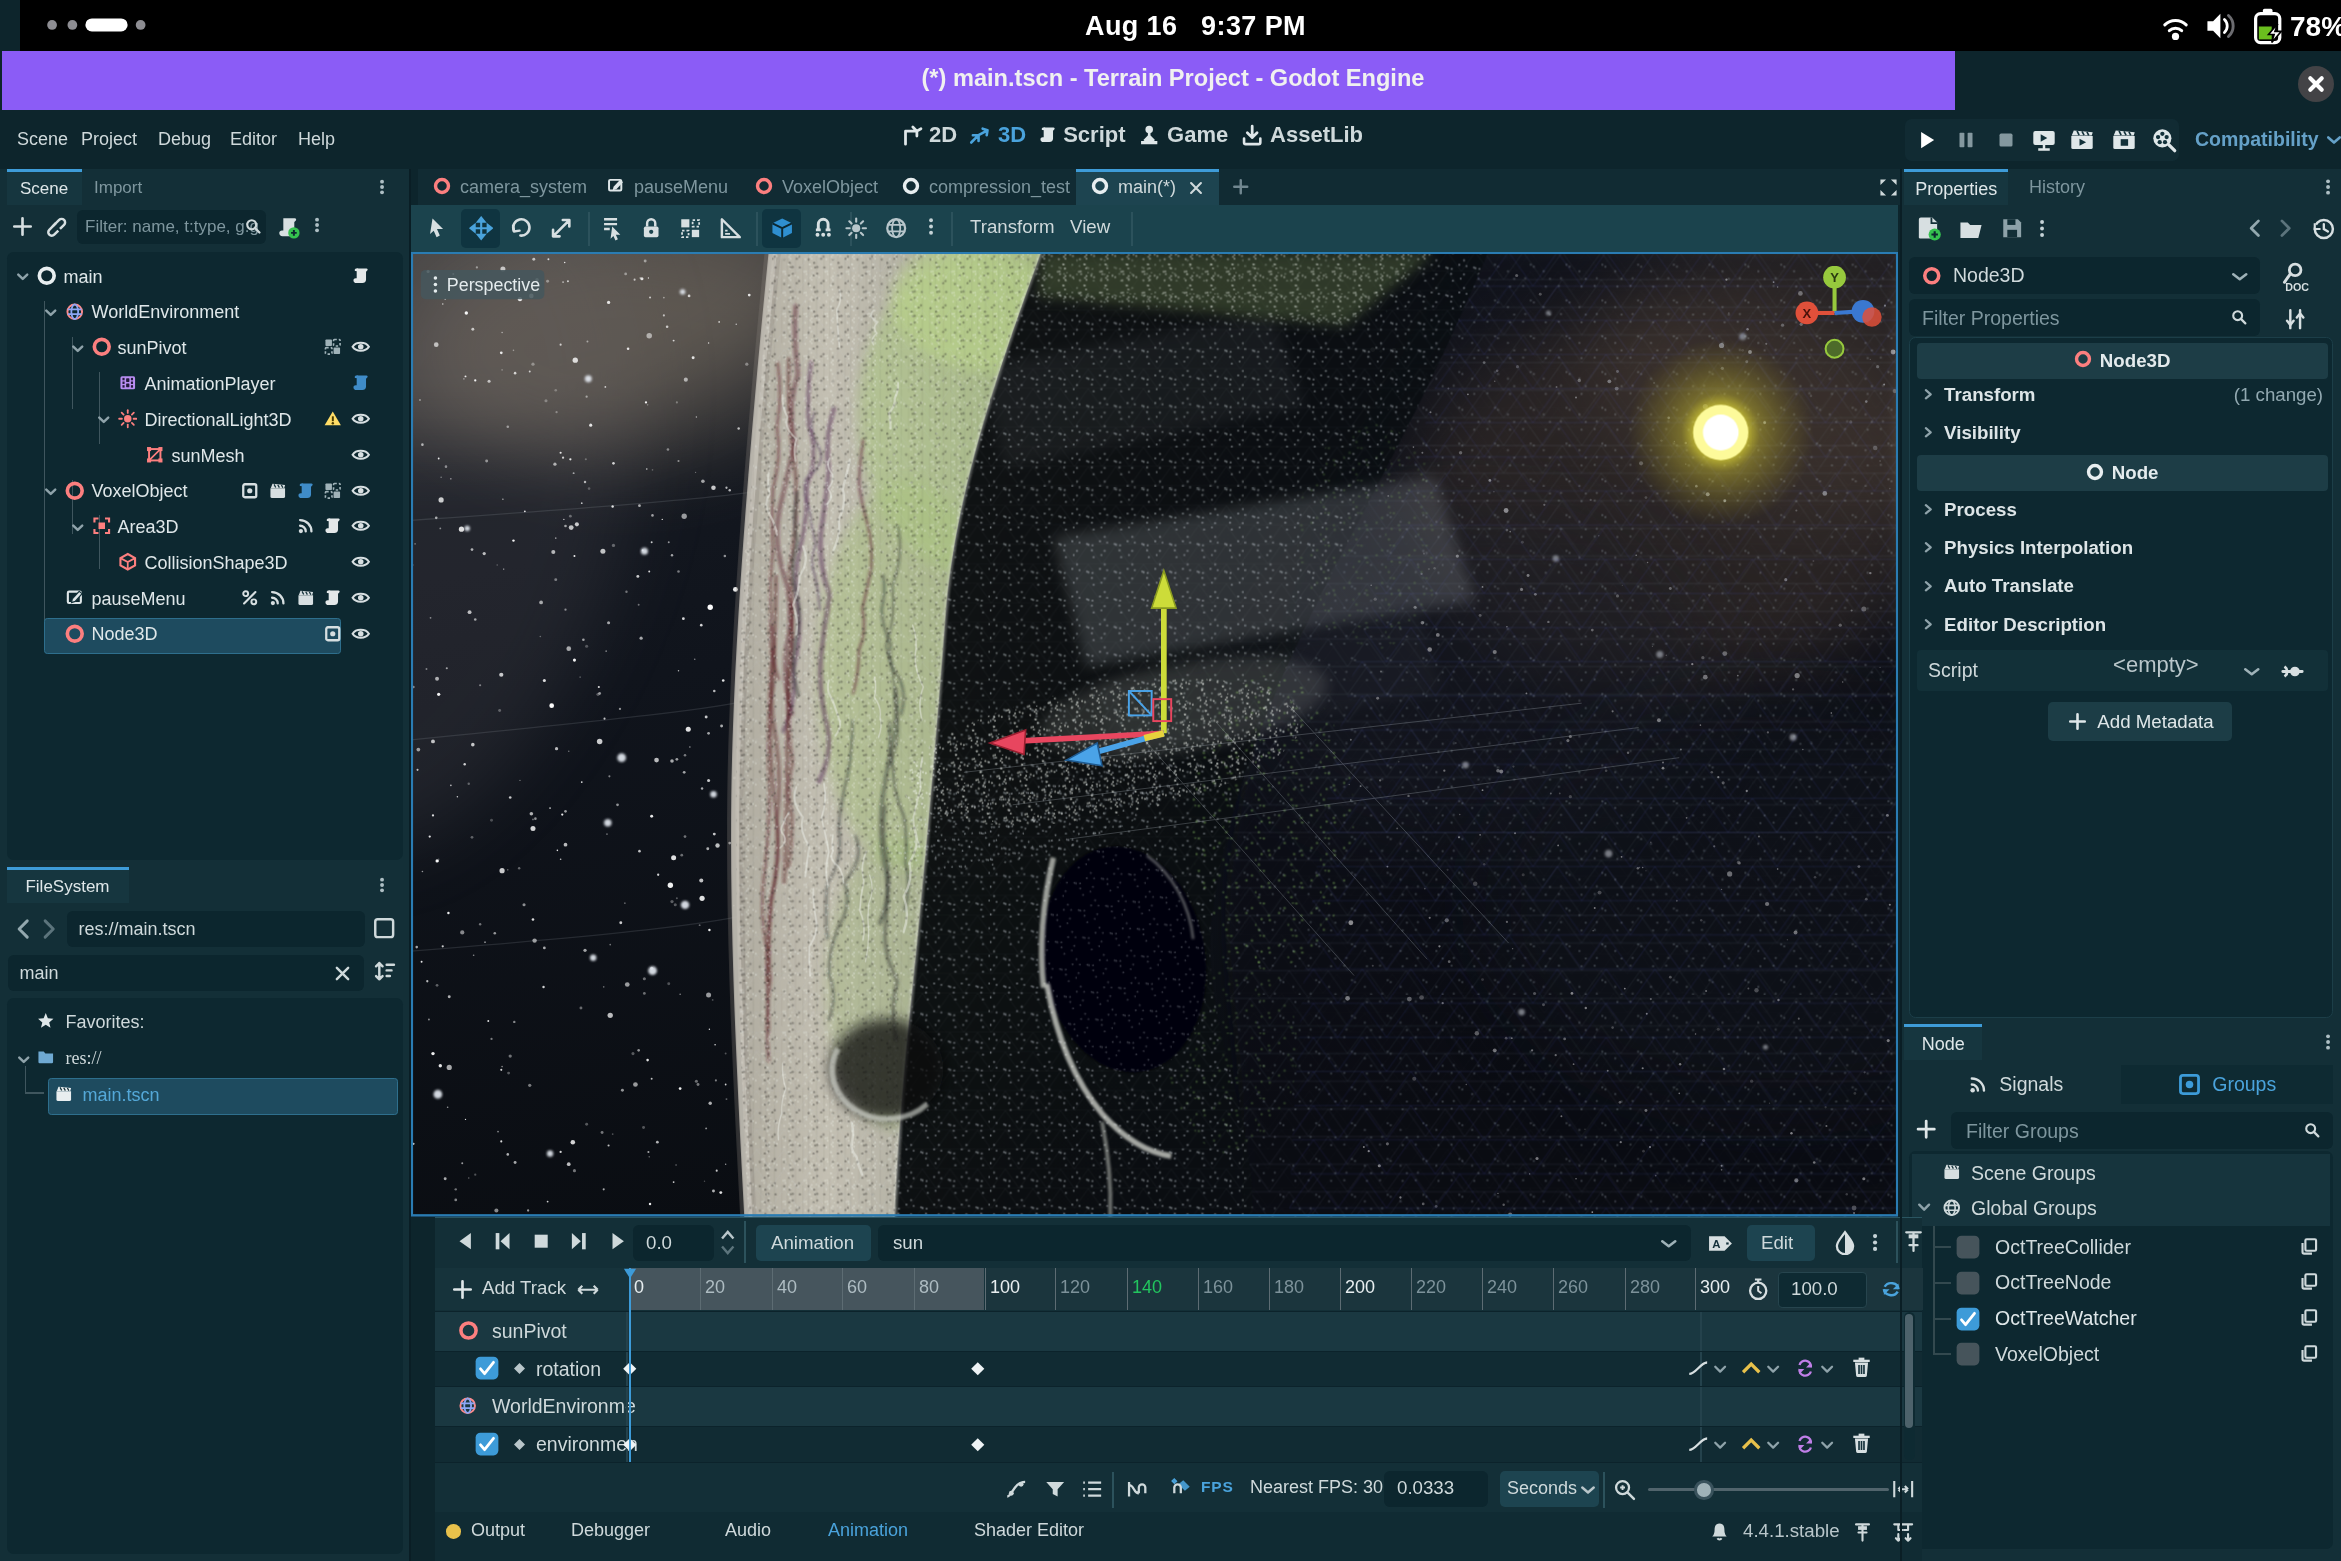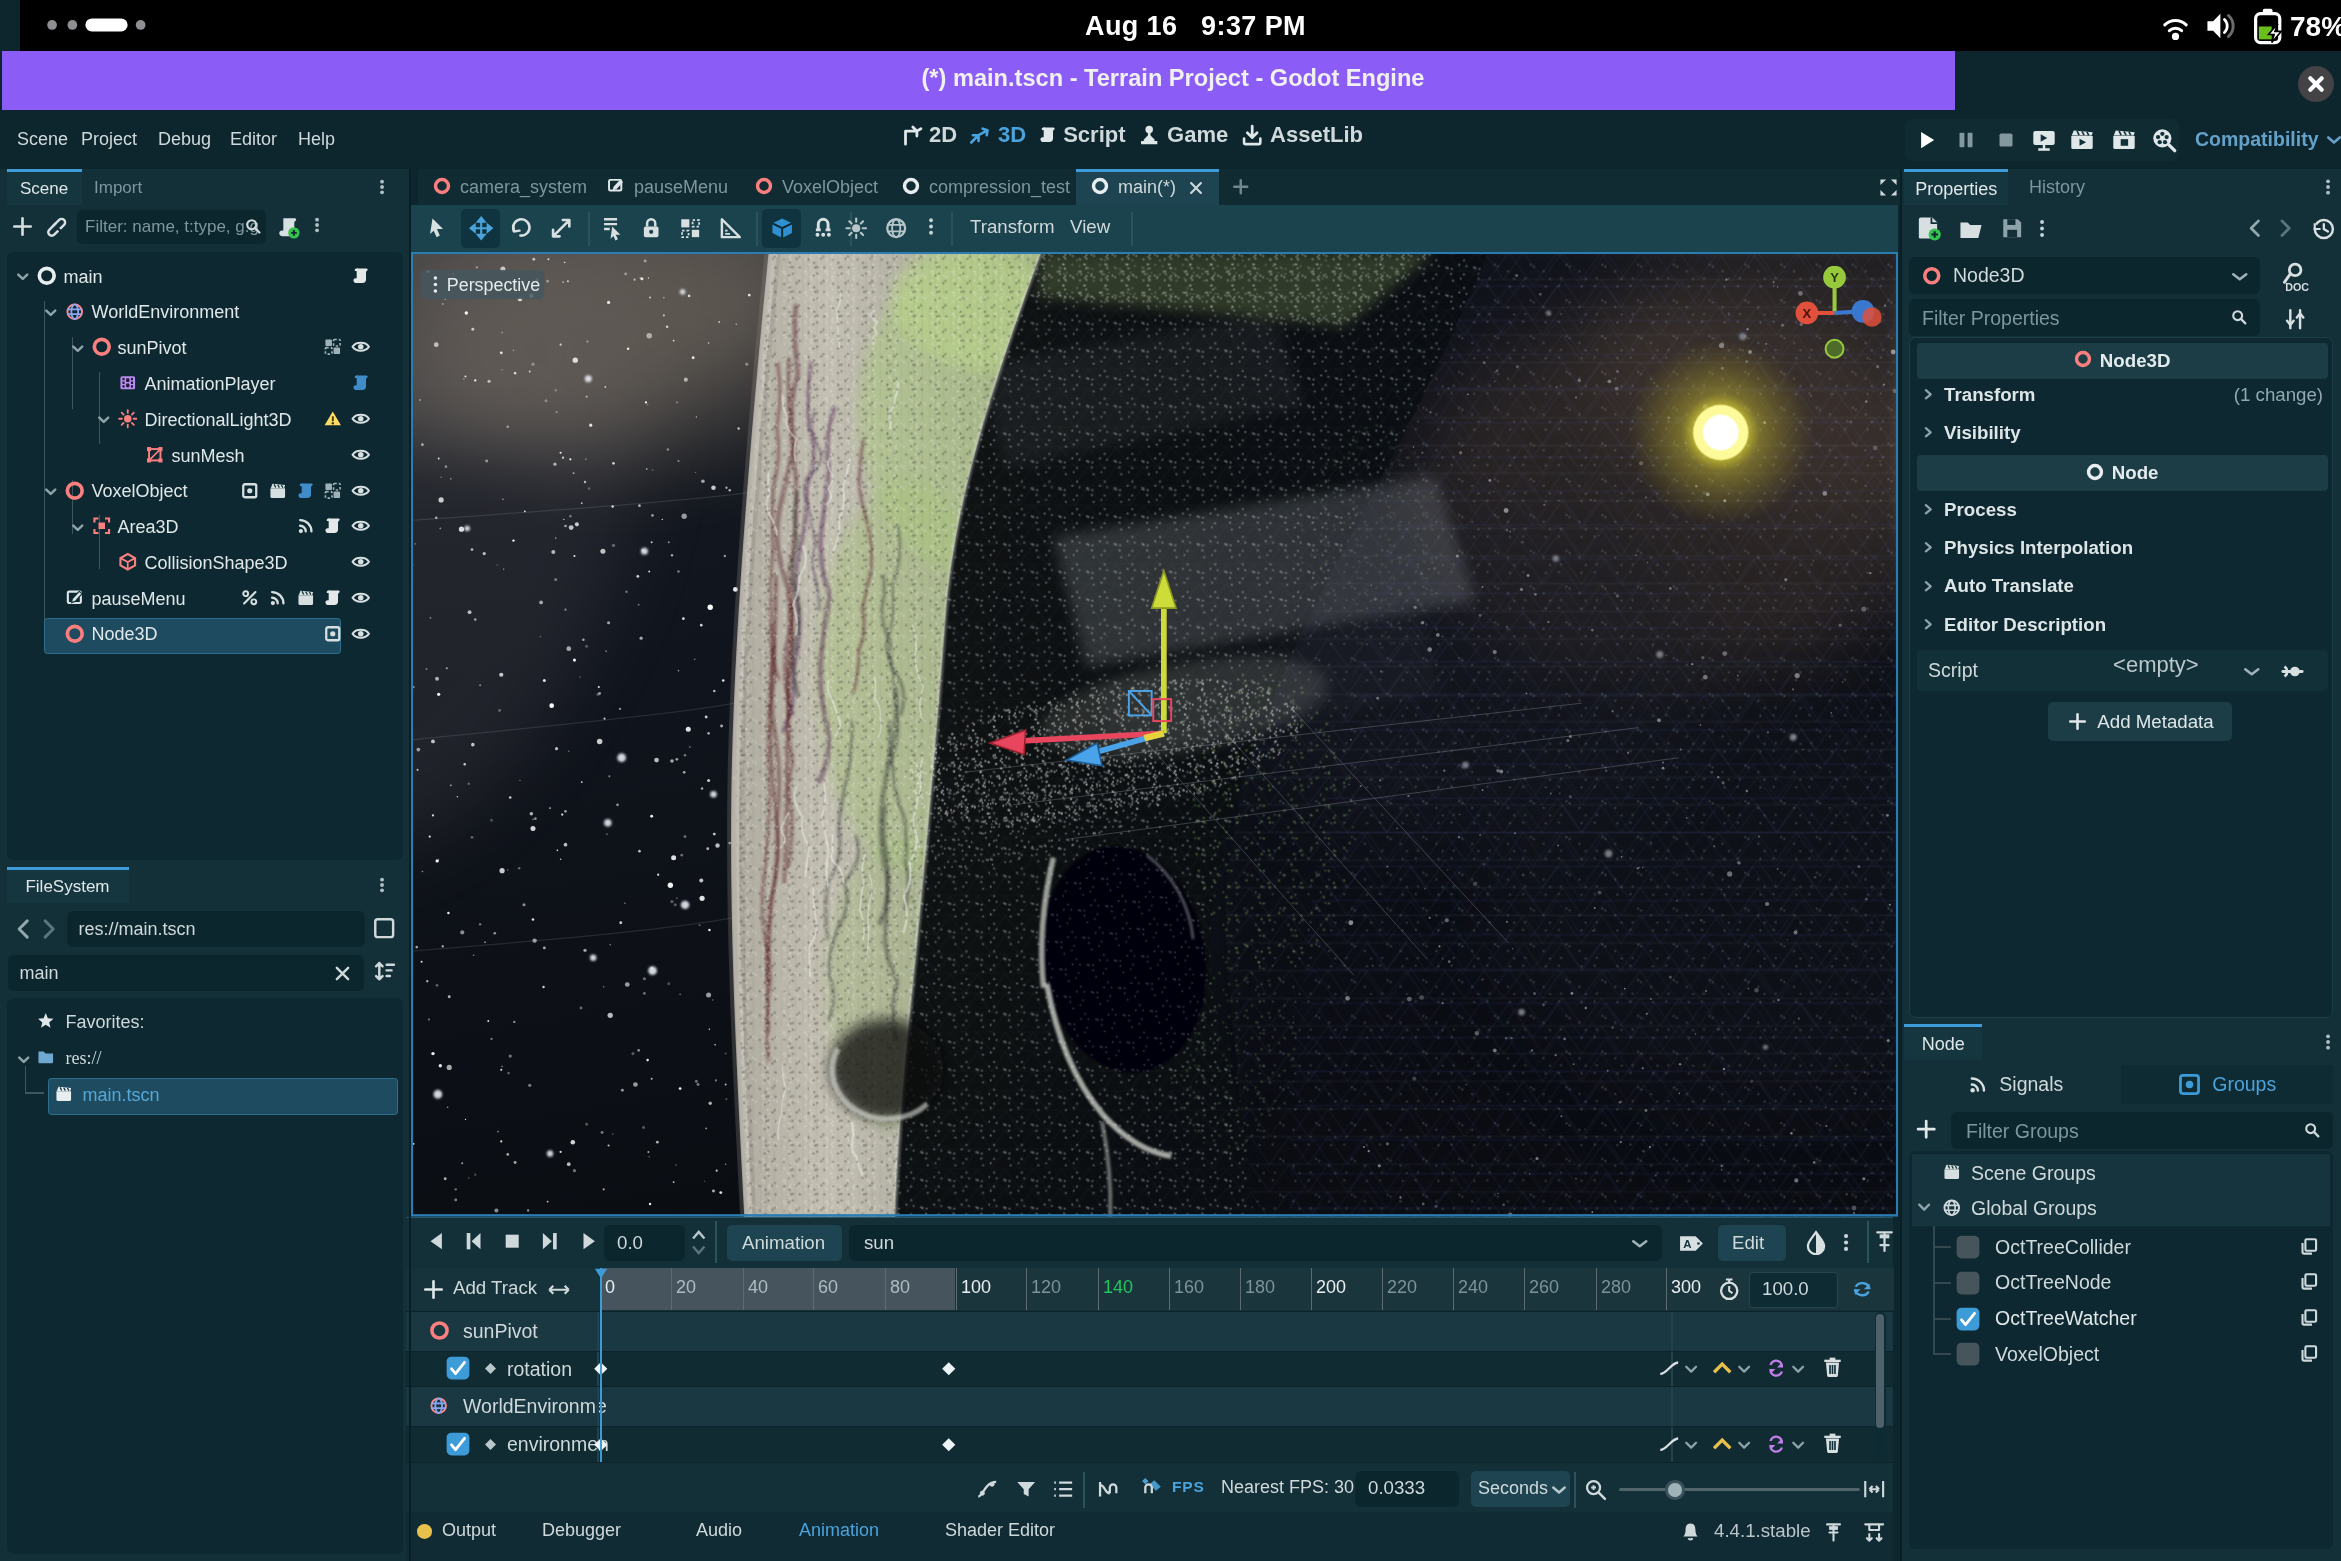--- a/index.html
+++ b/index.html
@@ -1736,21 +1736,21 @@
       <div class="abs" style="left:46px;top:190px;"><svg width="26" height="26" viewBox="0 0 32 32" style="">
           <rect x="2" y="2" width="28" height="28" rx="6" fill="#46545b"></rect>
         </svg></div>
       <div class="abs" style="left:86px;top:192px;font-size:19.5px;color:#cfd9db;">VoxelObject</div>
       <div class="abs" style="left:389px;top:192px;"><svg width="23" height="23" viewBox="0 0 28 28" style="">
           <rect x="9" y="4" width="13" height="14" rx="1.5" fill="none" stroke="#cfd9db" stroke-width="2.6"></rect>
           <path d="M5.5 8.5 V19.5 A 2 2 0 0 0 7.5 21.5 H17" fill="none" stroke="#cfd9db" stroke-width="2.6"></path>
         </svg></div>
     </div>
 </div>
-<div class="abs" style="left:406px;top:1217px;width:1487px;height:344px;background:#132f37;border-top:1.6px solid #2a5561;">
+<div class="abs" style="left:435px;top:1217px;width:1487px;height:344px;background:#132f37;border-top:1.6px solid #2a5561;">
 <svg class="abs" style="left:18px;top:11.4px;" width="24.4" height="24.4" viewBox="0 0 30 30">
       <path d="M22 5 L8 15 L22 25 Z" fill="#cfd9db"></path>
     </svg>
 <svg class="abs" style="left:55px;top:11.4px;" width="24.4" height="24.4" viewBox="0 0 30 30">
       <rect x="7" y="5" width="4.5" height="20" fill="#cfd9db"></rect>
       <path d="M24 5 L13 15 L24 25 Z" fill="#cfd9db"></path>
     </svg>
 <svg class="abs" style="left:94px;top:11.4px;" width="24.4" height="24.4" viewBox="0 0 30 30">
       <rect x="7" y="7" width="16" height="16" fill="#cfd9db"></rect>
     </svg>

